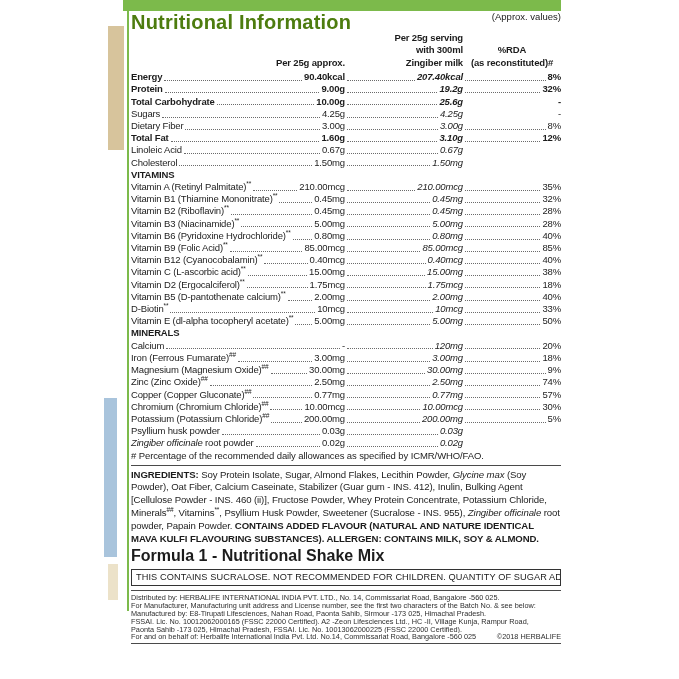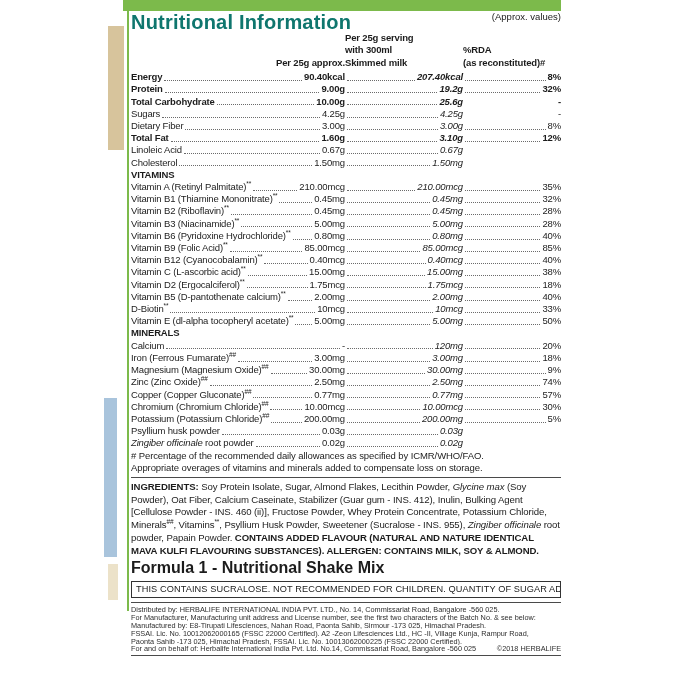--- a/index.html
+++ b/index.html
@@ -10,27 +10,27 @@
   body{width:679px;height:679px;background:#fff;overflow:hidden;
        font-family:"Liberation Sans", sans-serif;color:var(--text);}
   .page{position:relative;width:679px;height:679px;background:#fff;}
   .green-bar{position:absolute;left:123px;top:0;width:438px;height:11px;background:var(--brand-green);}
   .strip-tan{position:absolute;left:108px;top:26px;width:16px;height:124px;background:var(--strip-tan);}
   .strip-blue{position:absolute;left:104px;top:398px;width:13px;height:159px;background:var(--strip-blue);}
   .strip-tan2{position:absolute;left:108px;top:564px;width:10px;height:36px;background:var(--strip-tan-light);}
   .left-border{position:absolute;left:127px;top:11px;width:2px;height:600px;background:var(--brand-green);}
   .content{position:absolute;left:131px;top:11px;width:430px;}
   .title-row{display:flex;justify-content:space-between;align-items:flex-start;}
-  .title{font-size:20px;line-height:17px;font-weight:bold;letter-spacing:.2px;padding-top:3px;color:#0f766e;}
+  .title{font-size:20px;line-height:17px;font-weight:bold;letter-spacing:.2px;padding-top:3px;color:#4d7c0f;}
   .approx{font-size:9.5px;padding-top:0;white-space:nowrap;}
   .serving{display:flex;gap:26px;font-size:10px;line-height:11px;margin-top:2px;white-space:nowrap;}
   .colheads{display:flex;margin-top:1px;font-size:9.5px;font-weight:bold;line-height:12.4px;letter-spacing:-.15px;}
   .ch1{flex:1;align-self:flex-end;text-align:right;}
-  .ch2{width:118px;text-align:left;}
-  .ch3{width:98px;align-self:flex-end;text-align:left;}
+  .ch2{width:118px;text-align:right;}
+  .ch3{width:98px;align-self:flex-end;text-align:center;}
   .rows{margin-top:2px;font-size:9.5px;line-height:12.2px;letter-spacing:-.15px;}
   .trow{display:flex;justify-content:space-between;}
   .trow.b{font-weight:bold;}
   .sect{font-weight:bold;}
   .nma{flex:1;display:flex;min-width:0;}
   .colb{width:118px;display:flex;font-style:italic;}
   .colc{width:98px;display:flex;}
   .nm, .v{white-space:nowrap;}
   .lead{flex:1;min-width:3px;border-bottom:1px dotted var(--dots);margin:0 2px 2.5px 2px;}
   .sp{flex:1;}
@@ -62,21 +62,21 @@
       <div class="title">Nutritional Information</div>
       <div class="approx">(Approx. values)</div>
     </div>
 
 
     <div class="colheads">
       <div class="ch1">Per 25g approx.</div>
       <div class="ch2">
         <div>Per 25g serving</div>
         <div>with 300ml</div>
-        <div>Skimmed milk</div>
+        <div>Zingiber milk</div>
       </div>
       <div class="ch3">
         <div>%RDA</div>
         <div>(as reconstituted)#</div>
       </div>
     </div>
 
     <div class="rows">
         <div class="trow b">
           <span class="nma">
@@ -499,21 +499,20 @@
           </span>
           <span class="colb">
             <span class="lead"></span>
             <span class="v">0.02g</span>
           </span>
           <span class="colc"></span>
         </div>
       </div>
 
     <div class="footnote"># Percentage of the recommended daily allowances as specified by ICMR/WHO/FAO.</div>
-    <div class="footnote">Appropriate overages of vitamins and minerals added to compensate loss on storage.</div>
 
     <hr class="divider">
 
     <div class="ingredients"><b>INGREDIENTS: </b>Soy Protein Isolate, Sugar, Almond Flakes, Lecithin Powder, <i>Glycine max</i> (Soy Powder), Oat Fiber, Calcium Caseinate, Stabilizer (Guar gum - INS. 412), Inulin, Bulking Agent [Cellulose Powder - INS. 460 (ii)], Fructose Powder, Whey Protein Concentrate, Potassium Chloride, Minerals<sup>##</sup>, Vitamins<sup>**</sup>, Psyllium Husk Powder, Sweetener (Sucralose - INS. 955), <i>Zingiber officinale</i> root powder, Papain Powder. <b>CONTAINS ADDED FLAVOUR (NATURAL AND NATURE IDENTICAL MAVA KULFI FLAVOURING SUBSTANCES). ALLERGEN: CONTAINS MILK, SOY &amp; ALMOND.</b></div>
 
     <div class="formula">Formula 1 - Nutritional Shake Mix</div>
 
     <div class="warnbox">THIS CONTAINS SUCRALOSE. NOT RECOMMENDED FOR CHILDREN. QUANTITY OF SUGAR ADDED 17gm/100gm</div>
 
     <div class="legal">

